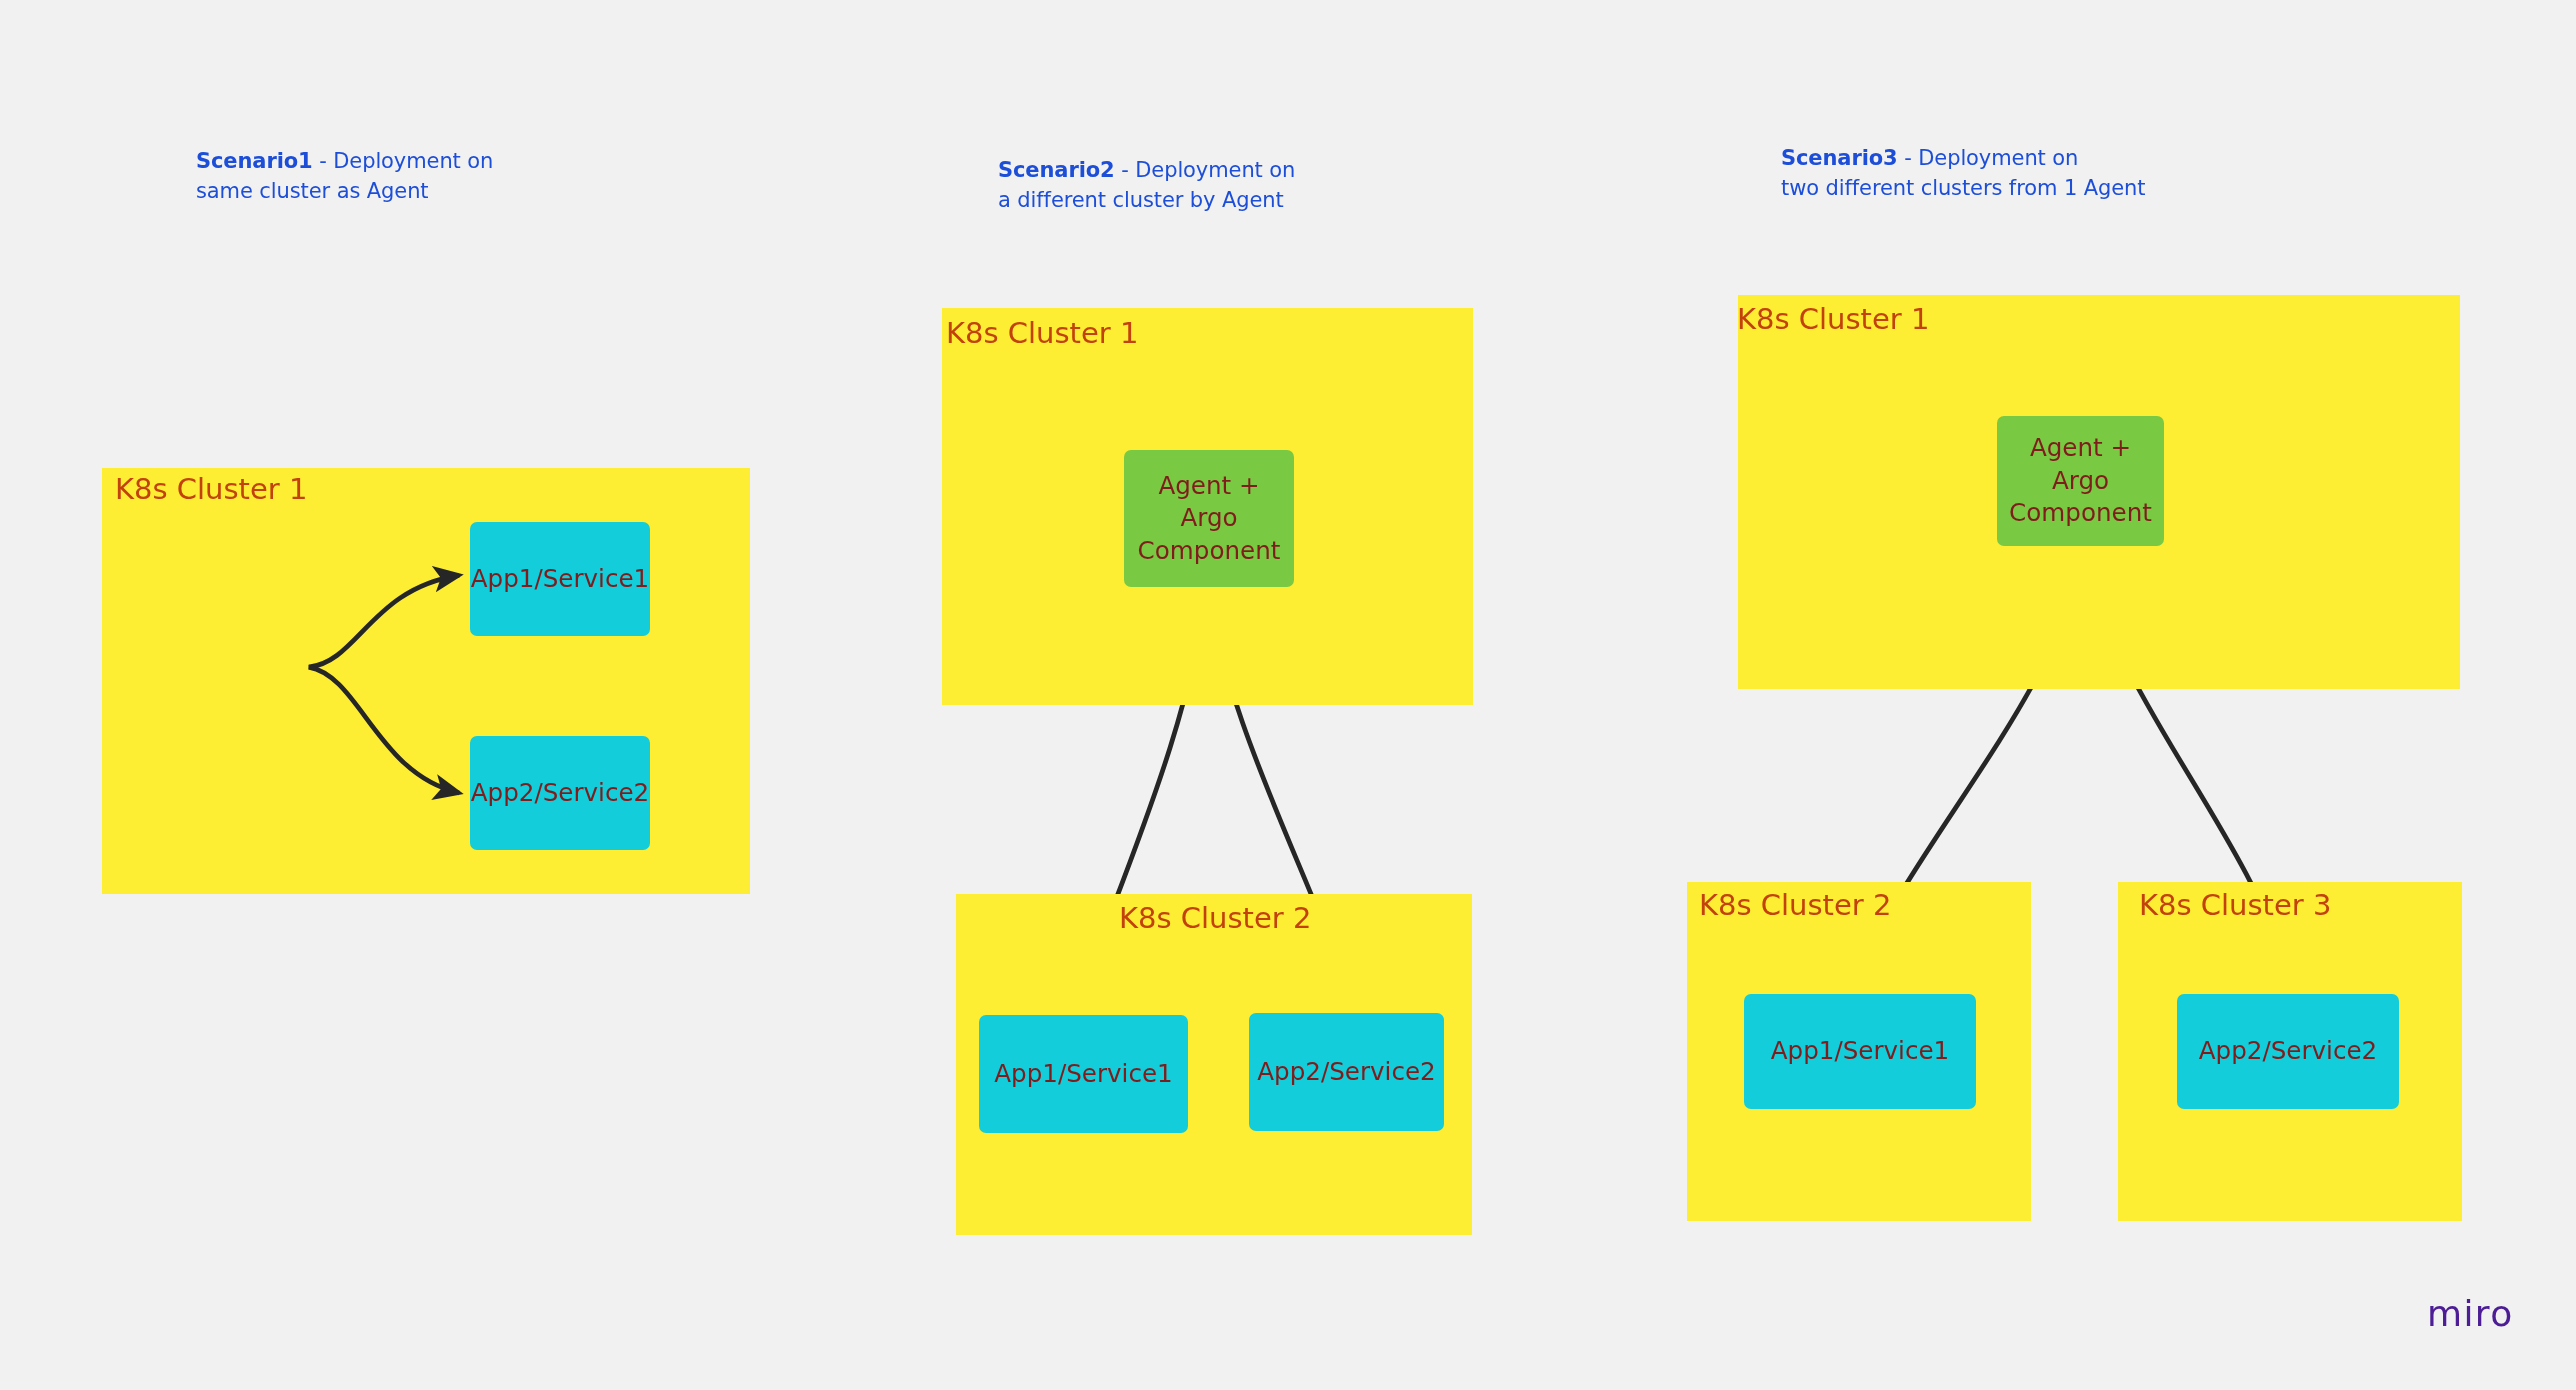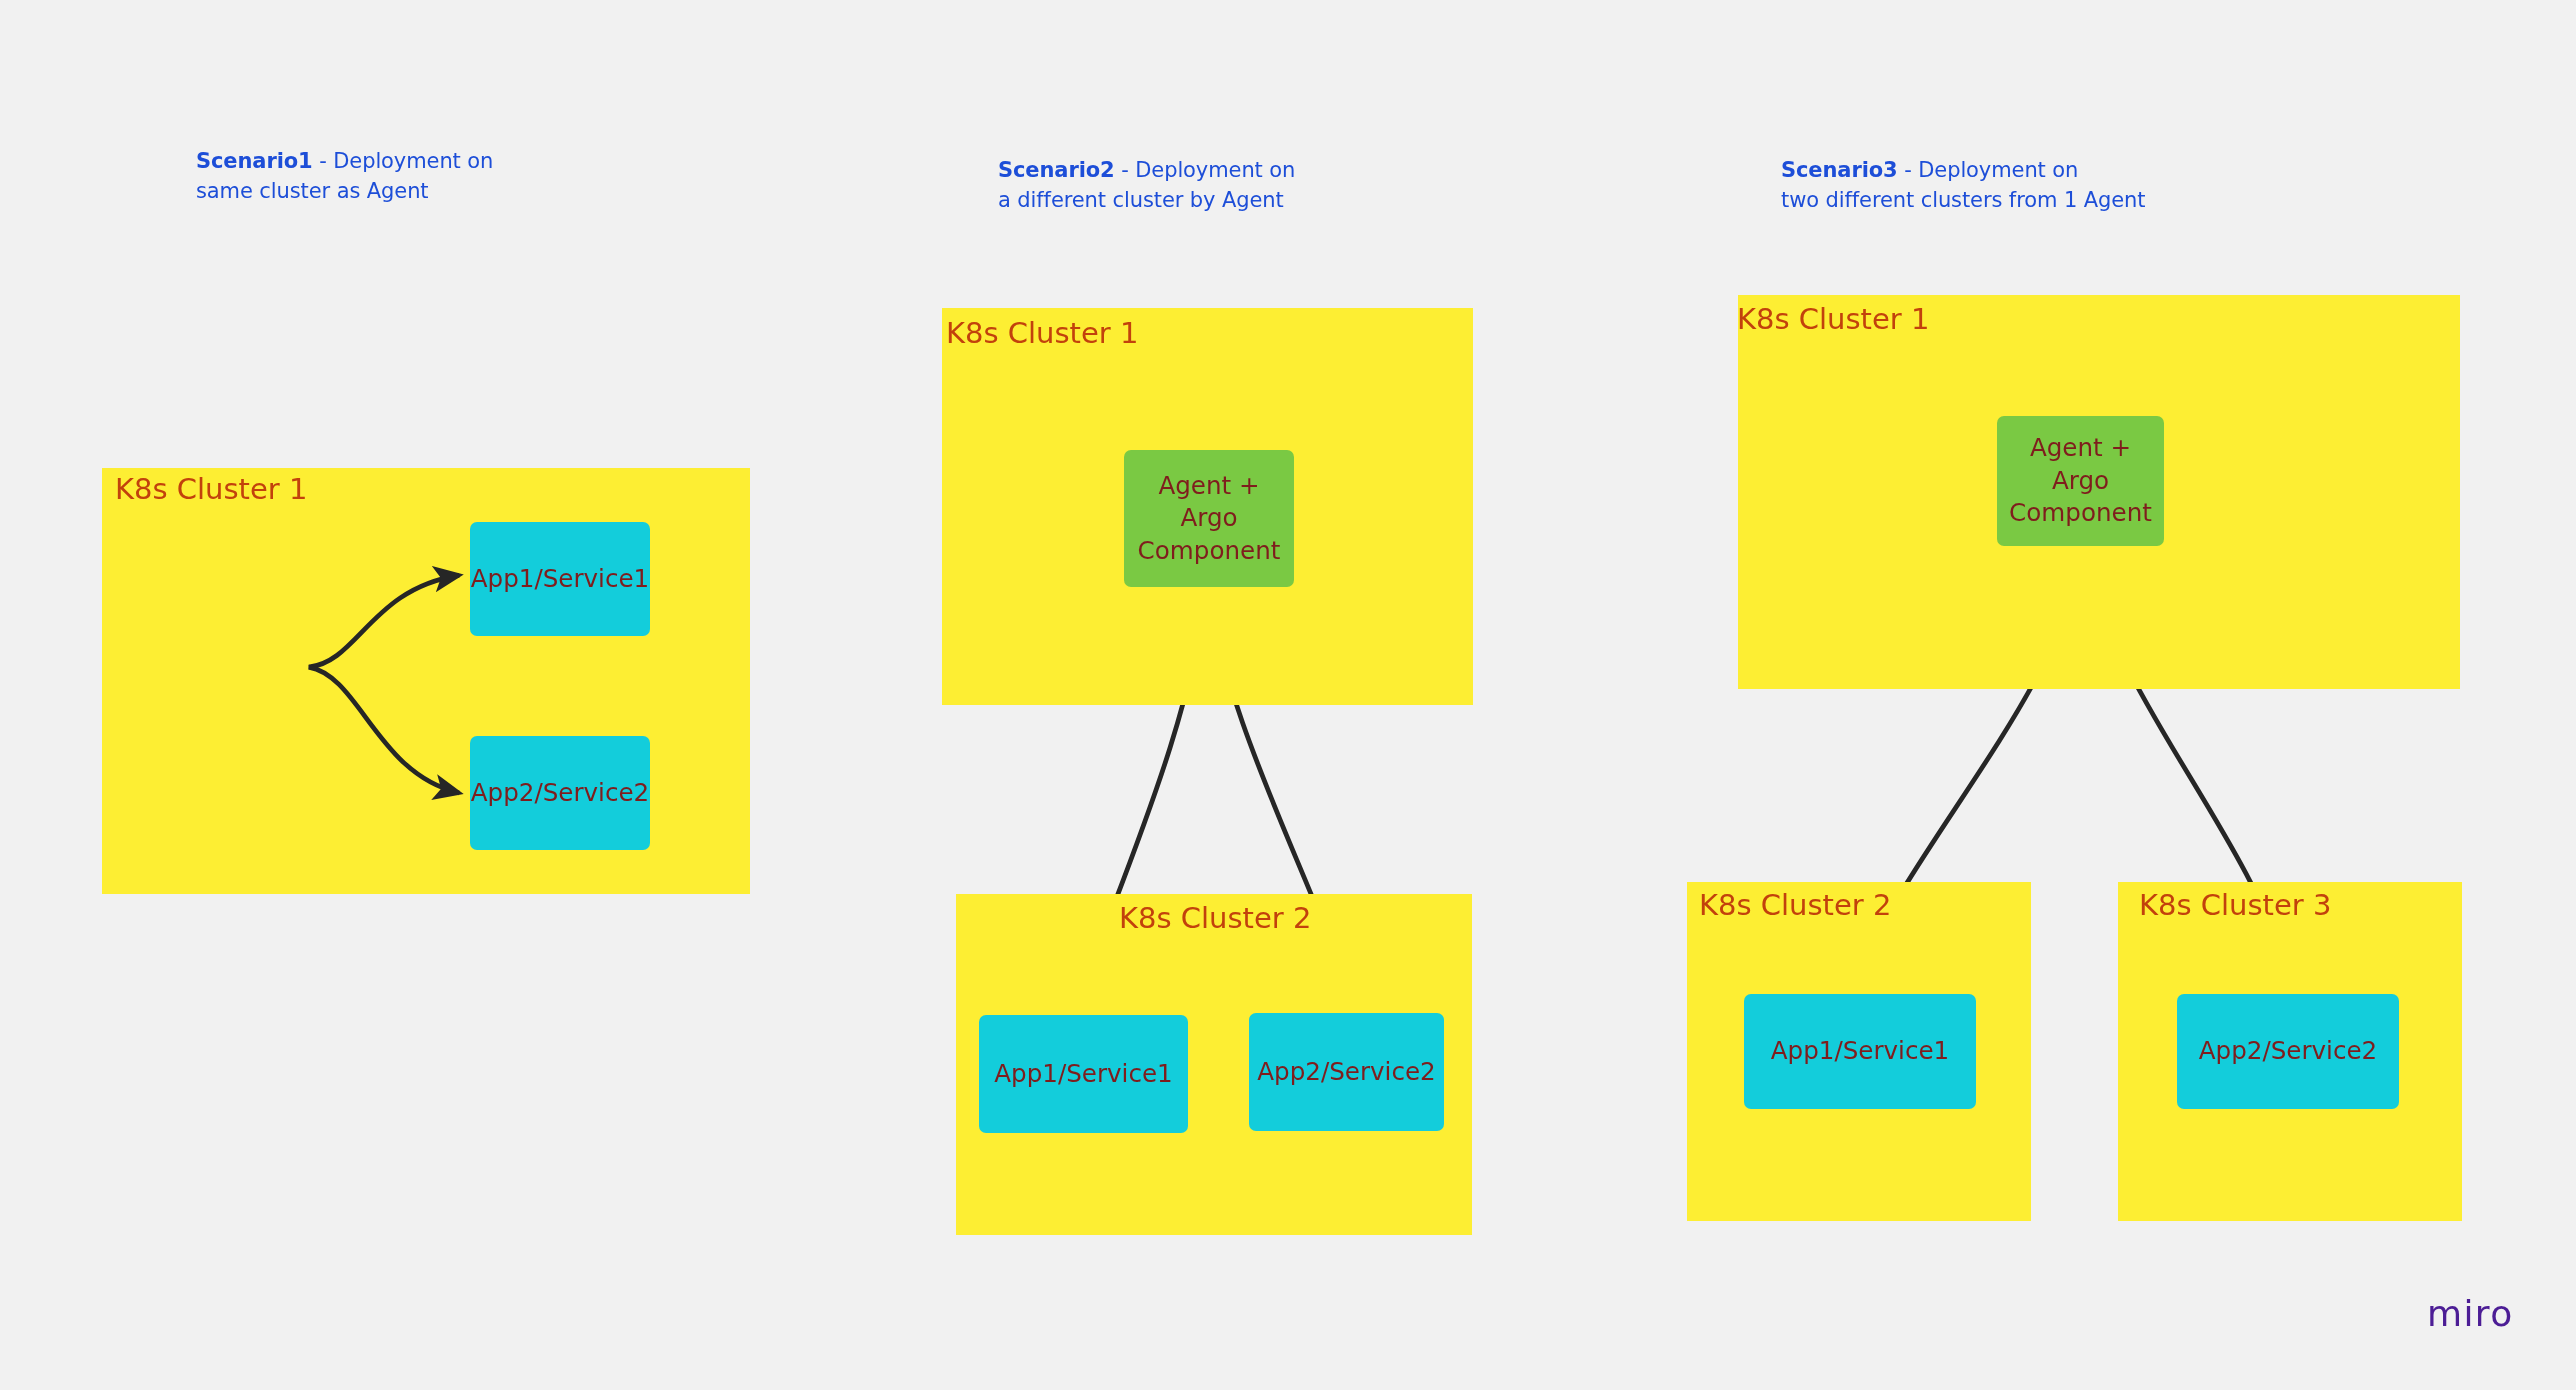--- a/index.html
+++ b/index.html
@@ -27,21 +27,21 @@
     color: #1d4ed8;
     letter-spacing: -0.1px;
     white-space: pre-line;
     font-weight: 400;
   }
   .scenario-title .strong {
     font-weight: 700;
   }
   #title-1 { left: 196px; top: 147px; width: 530px; }
   #title-2 { left: 998px; top: 156px; width: 530px; }
-  #title-3 { left: 1781px; top: 144px; width: 644px; margin-top: 12px; }
+  #title-3 { left: 1781px; top: 144px; width: 644px; }
 
   
   .cluster {
     position: absolute;
     background: #fdee33;
   }
   .cluster-label {
     position: absolute;
     font-size: 29px;
     line-height: 1;

